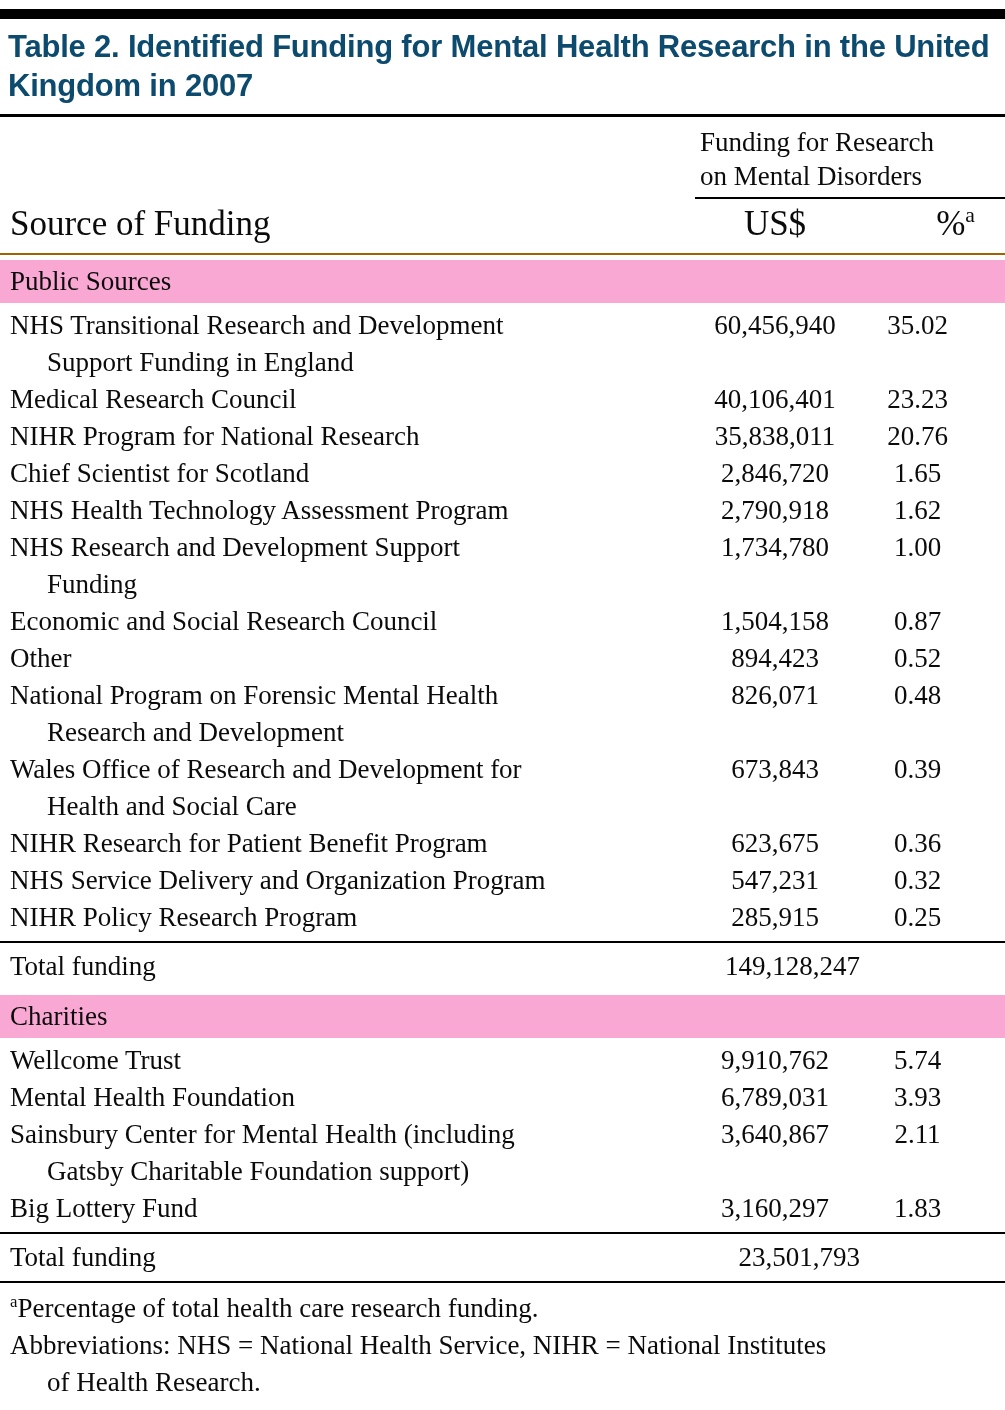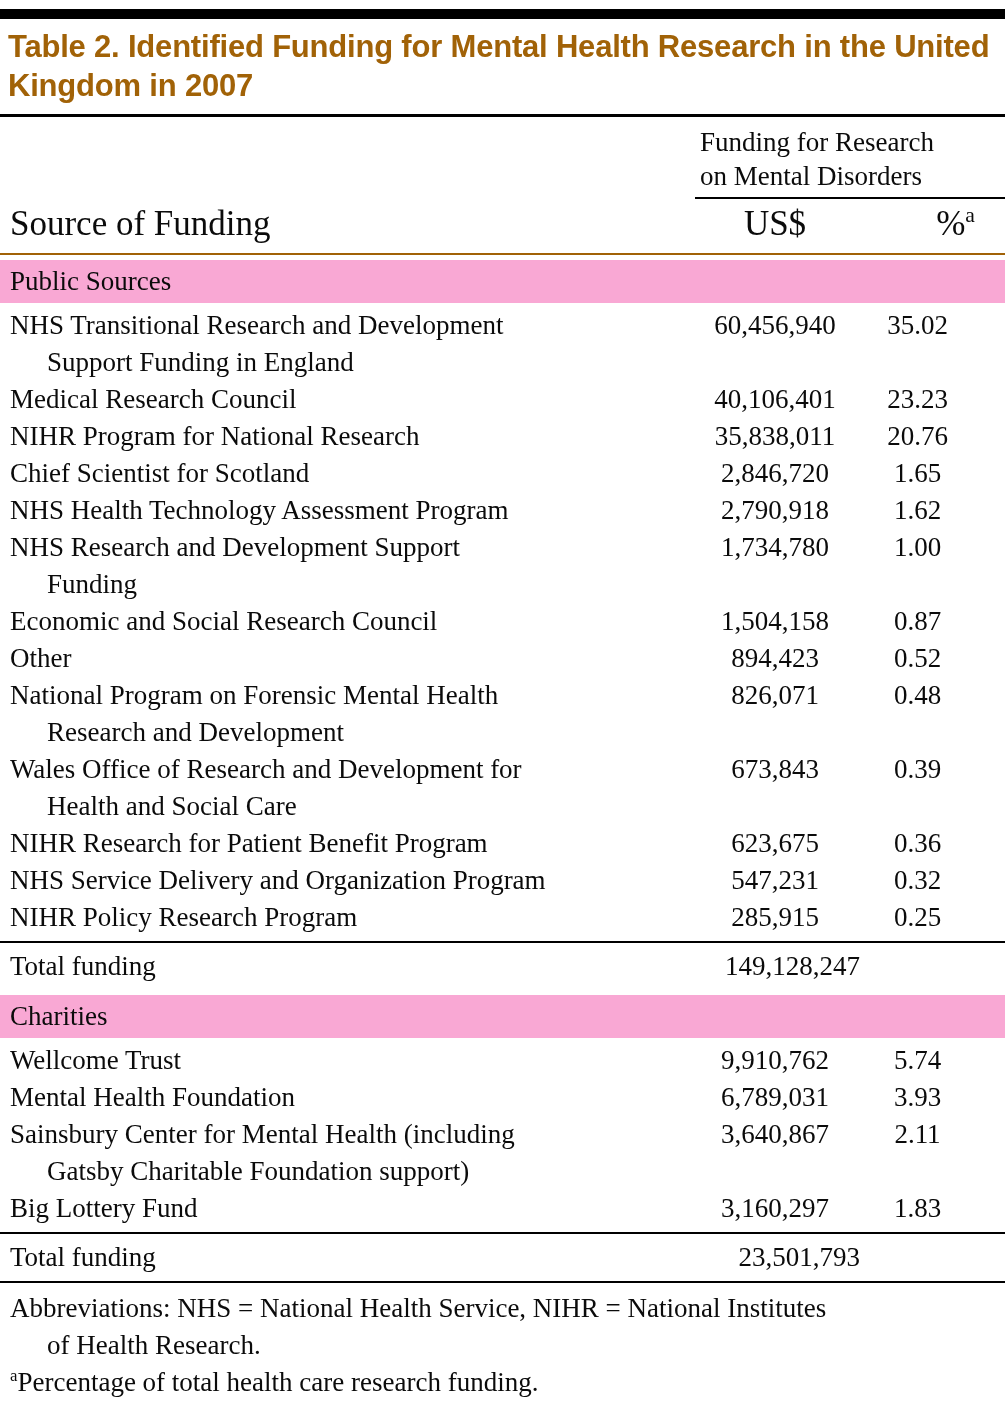--- a/index.html
+++ b/index.html
@@ -12,21 +12,21 @@
   }
   .page { width: 1005px; padding-bottom: 14px; }
 
   .top-rule { height: 10px; background: #000; margin-top: 9px; }
 
   .title {
     font-family: "Liberation Sans", sans-serif;
     font-weight: 700;
     font-size: 31px;
     line-height: 1.25;
-    color: #a16207;
+    color: #0c4a6e;
     letter-spacing: -0.2px;
     padding: 9px 12px 8px 8px;
   }
   .title-rule { border-top: 3px solid #000; }
 
   .spanner-wrap { display: flex; justify-content: flex-end; padding-top: 8px; }
   .spanner {
     width: 310px;
     border-bottom: 2px solid #000;
     font-size: 27px;
@@ -208,18 +208,18 @@
 
   <div class="total-row">
     <div class="label">Total funding</div>
     <div class="usd">23,501,793</div>
     <div class="pct"></div>
   </div>
 
   <div class="bottom-rule"></div>
 
   <div class="footnotes">
+    <div class="footnote"><sup>a</sup><span>Percentage of total health care research funding.</span></div>
     <div class="footnote hanging">Abbreviations: NHS = National Health Service, NIHR = National Institutes
 of Health Research.</div>
-    <div class="footnote"><sup>a</sup><span>Percentage of total health care research funding.</span></div>
   </div>
 
 </div>
 
 </body></html>

